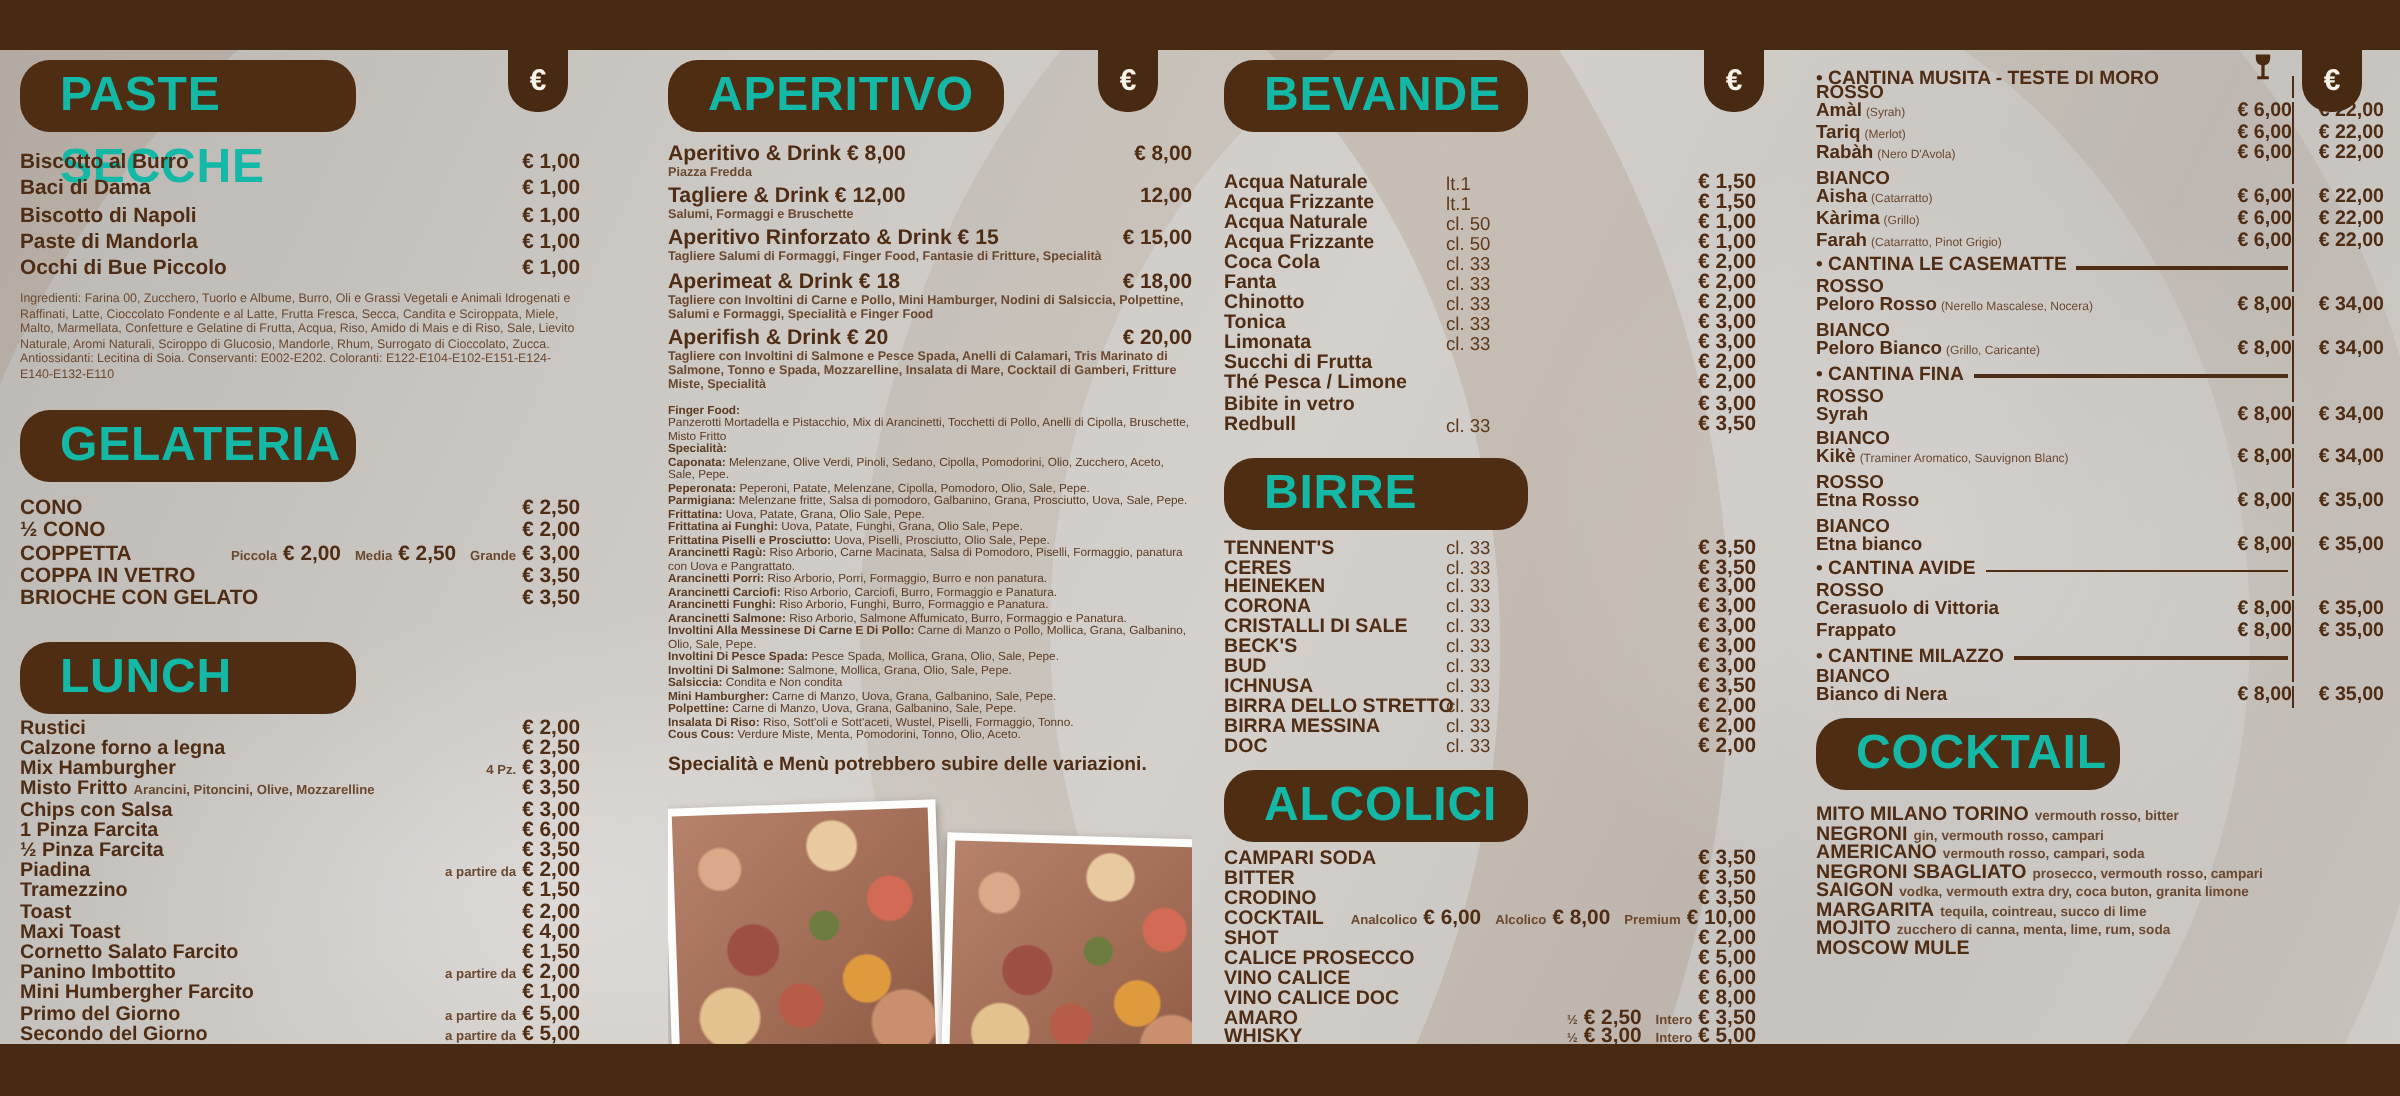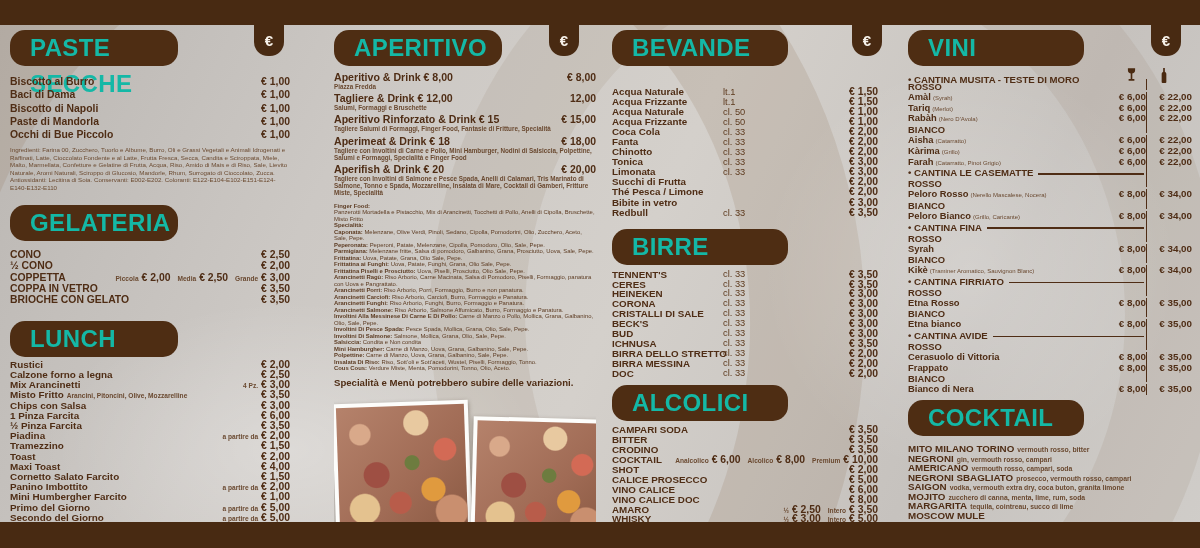--- a/index.html
+++ b/index.html
@@ -14,21 +14,21 @@
 
   .band{position:absolute;left:0;right:0;background:#482a12;z-index:5;}
   .band-top{top:0;height:25px;}
   .band-bottom{bottom:0;height:26px;}
   .tab{position:absolute;top:25px;width:30px;height:31px;background:#482a12;border-radius:0 0 14px 14px;
     color:#f7f2ea;font-weight:bold;font-size:15px;display:flex;align-items:center;justify-content:center;z-index:6;}
 
   .column{position:absolute;top:25px;height:497px;overflow:hidden;z-index:4;}
   .pill{background:#4e2d13;color:#14b8a6;border-radius:15px;font-weight:bold;font-size:24px;letter-spacing:.4px;
     height:36px;line-height:36px;padding-left:20px;box-sizing:border-box;width:168px;margin-top:5px;}
-  .col2 .pill,.col3 .pill{width:176px;}
+  .col2 .pill,.col3 .pill{width:152px;}
 
   .row{display:flex;align-items:baseline;position:relative;color:#4f2d15;font-weight:bold;white-space:nowrap;}
   .name{font-size:10.4px;}
   .sub{font-size:6.6px;color:#6a4930;margin-left:3px;font-weight:bold;}
   .size{position:absolute;left:111px;font-size:9.3px;font-weight:normal;color:#5d3a1e;}
   .right{margin-left:auto;display:flex;align-items:baseline;gap:3px;}
   .tier-label{font-size:6.6px;color:#6a4930;margin-left:4px;}
   .price{font-size:10.4px;font-weight:bold;color:#4f2d15;}
   .footnote{font-size:6.2px;line-height:7.4px;color:#6b4a30;margin-top:5px;padding-right:2px;}
 
@@ -190,21 +190,21 @@
                 <span class="price">€ 2,00</span>
               </span>
             </div>
             <div class="row">
               <span class="name">Calzone forno a legna</span>
               <span class="right">
                 <span class="price">€ 2,50</span>
               </span>
             </div>
             <div class="row">
-              <span class="name">Mix Arancinetti</span>
+              <span class="name">Mix Hamburgher</span>
               <span class="right">
                 <span class="tier-label">4 Pz.</span>
                 <span class="price">€ 3,00</span>
               </span>
             </div>
             <div class="row">
               <span class="name">Misto Fritto</span>
               <span class="sub">Arancini, Pitoncini, Olive, Mozzarelline</span>
               <span class="right">
                 <span class="price">€ 3,50</span>
@@ -640,21 +640,20 @@
                 <span class="price">€ 3,00</span>
                 <span class="tier-label">Intero</span>
                 <span class="price">€ 5,00</span>
               </span>
             </div>
           </div>
         </section>
       </div>
       <div class="column col3" style="left: 908px; width: 284px;">
         <section class="sec s-vini">
-          <div class="pill">VINI</div>
           <div class="w-head">
             <div class="w-row w-cantina">
               <span class="w-cantina-name">• CANTINA MUSITA - TESTE DI MORO</span>
               <div class="w-icons-cell">
                 <svg width="9" height="15" viewBox="0 0 10 16">
                   <path d="M1 0h8v1.6a4.2 4.2 0 0 1-3.1 4.3V12h2.3v1.7H1.8V12h2.3V5.9A4.2 4.2 0 0 1 1 1.6z" fill="#4a2a11"></path>
                 </svg>
               </div>
               <div class="w-icons-cell b">
                 <svg width="6" height="15" viewBox="0 0 6 16">
@@ -749,27 +748,20 @@
             <div class="w-row">
               <span class="w-label">BIANCO</span>
               <div class="w-glass"></div>
               <div class="w-bottle"></div>
             </div>
             <div class="w-row">
               <div><span class="w-name">Kikè</span><span class="w-grape">(Traminer Aromatico, Sauvignon Blanc)</span></div>
               <span class="w-glass">€ 8,00</span>
               <span class="w-bottle">€ 34,00</span>
             </div>
-            <div class="w-row w-cantina">
-              <div class="w-cantina-name w-cantina-span">
-                <span>• CANTINA FIRRIATO</span>
-                <span class="w-rule"></span>
-              </div>
-              <div class="w-bottle"></div>
-            </div>
             <div class="w-row">
               <span class="w-label">ROSSO</span>
               <div class="w-glass"></div>
               <div class="w-bottle"></div>
             </div>
             <div class="w-row">
               <div><span class="w-name">Etna Rosso</span></div>
               <span class="w-glass">€ 8,00</span>
               <span class="w-bottle">€ 35,00</span>
             </div>
@@ -798,20 +790,27 @@
             <div class="w-row">
               <div><span class="w-name">Cerasuolo di Vittoria</span></div>
               <span class="w-glass">€ 8,00</span>
               <span class="w-bottle">€ 35,00</span>
             </div>
             <div class="w-row">
               <div><span class="w-name">Frappato</span></div>
               <span class="w-glass">€ 8,00</span>
               <span class="w-bottle">€ 35,00</span>
             </div>
+            <div class="w-row w-cantina">
+              <div class="w-cantina-name w-cantina-span">
+                <span>• CANTINE MILAZZO</span>
+                <span class="w-rule"></span>
+              </div>
+              <div class="w-bottle"></div>
+            </div>
             <div class="w-row">
               <span class="w-label">BIANCO</span>
               <div class="w-glass"></div>
               <div class="w-bottle"></div>
             </div>
             <div class="w-row">
               <div><span class="w-name">Bianco di Nera</span></div>
               <span class="w-glass">€ 8,00</span>
               <span class="w-bottle">€ 35,00</span>
             </div>
@@ -839,27 +838,27 @@
               <span class="name">NEGRONI SBAGLIATO</span>
               <span class="sub">prosecco, vermouth rosso, campari</span>
               <span class="right"></span>
             </div>
             <div class="row">
               <span class="name">SAIGON</span>
               <span class="sub">vodka, vermouth extra dry, coca buton, granita limone</span>
               <span class="right"></span>
             </div>
             <div class="row">
+              <span class="name">MARGARITA</span>
+              <span class="sub">tequila, cointreau, succo di lime</span>
+              <span class="right"></span>
+            </div>
+            <div class="row">
               <span class="name">MOJITO</span>
               <span class="sub">zucchero di canna, menta, lime, rum, soda</span>
-              <span class="right"></span>
-            </div>
-            <div class="row">
-              <span class="name">MARGARITA</span>
-              <span class="sub">tequila, cointreau, succo di lime</span>
               <span class="right"></span>
             </div>
             <div class="row">
               <span class="name">MOSCOW MULE</span>
               <span class="right"></span>
             </div>
           </div>
         </section>
       </div>
     </div>

